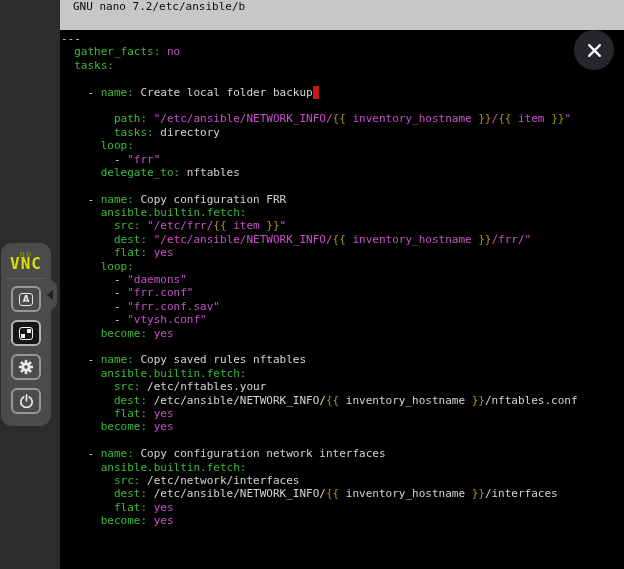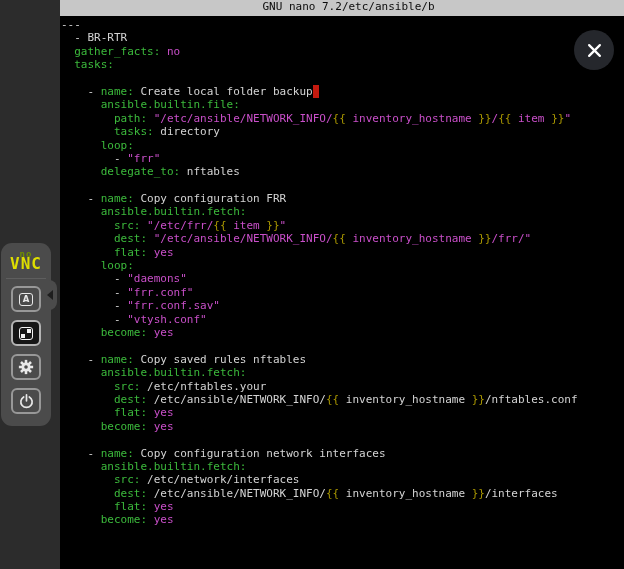--- a/index.html
+++ b/index.html
@@ -30,22 +30,22 @@
   .vbtn.kb{top:286px}.vbtn.fs{top:320px}.vbtn.gear{top:354px}.vbtn.pwr{top:388px}
   .keycap{width:14px;height:13px;border:1.5px solid var(--icon-color);border-radius:3px;color:var(--icon-color);
           font-size:8.5px;font-weight:bold;line-height:10px;display:flex;align-items:center;justify-content:center;
           font-family:"DejaVu Sans",sans-serif}
   .fsicon{position:relative;width:14px;height:13px;border:1.5px solid #f2f2f2;border-radius:3px}
   .fsicon::before,.fsicon::after{content:"";position:absolute;width:4px;height:4px;background:#f2f2f2}
   .fsicon::before{right:1px;top:1px}
   .fsicon::after{left:1px;bottom:1px}
   
   .terminal{position:absolute;left:60px;top:0;width:564px;height:569px;background:var(--terminal-bg)}
-  .titlebar{height:16px;background:var(--titlebar-bg);color:#0b0b0b;font-size:11px;line-height:13px;
-            display:flex;justify-content:center;white-space:pre;overflow:hidden}
+  .titlebar{height:30px;background:var(--titlebar-bg);color:#0b0b0b;font-size:11px;line-height:13px;
+            display:flex;justify-content:flex-start;white-space:pre;overflow:hidden}
   .titlebar .tleft{padding-left:13px}
   .code{padding:2px 0 0 1px;font-size:11px;line-height:13.4px}
   .line{height:13.4px;white-space:pre}
   .pln{color:var(--plain-text)}
   .key{color:var(--key-green)}
   .str{color:var(--string-magenta)}
   .brace{color:var(--jinja-yellow)}
   .cur{background:var(--cursor-red);color:var(--cursor-red)}
   
   .closebtn{position:absolute;left:574px;top:30px;width:40px;height:40px;border-radius:50%;
@@ -98,26 +98,25 @@
   </button>
 </div>
 
 <div class="terminal">
   <div class="titlebar">
     <span class="tleft">GNU nano 7.2</span>
     <span class="tright">/etc/ansible/b</span>
   </div>
   <div class="code">
       <div class="line"><span class="pln">---</span></div>
-      <div class="line"><span class="pln">  - BR-RTR</span></div>
       <div class="line"><span class="pln">  </span><span class="key">gather_facts:</span><span class="pln"> </span><span class="str">no</span></div>
       <div class="line"><span class="pln">  </span><span class="key">tasks:</span></div>
       <div class="line">&nbsp;</div>
       <div class="line"><span class="pln">    - </span><span class="key">name:</span><span class="pln"> Create local folder backup</span><span class="cur"> </span></div>
-      <div class="line"><span class="pln">      </span><span class="key">ansible.builtin.file:</span></div>
+      <div class="line"><span class="pln">      </span></div>
       <div class="line"><span class="pln">        </span><span class="key">path:</span><span class="pln"> </span><span class="str">"/etc/ansible/NETWORK_INFO/</span><span class="brace">{{</span><span class="str"> inventory_hostname </span><span class="brace">}}</span><span class="str">/</span><span class="brace">{{</span><span class="str"> item </span><span class="brace">}}</span><span class="str">"</span></div>
       <div class="line"><span class="pln">        </span><span class="key">tasks:</span><span class="pln"> directory</span></div>
       <div class="line"><span class="pln">      </span><span class="key">loop:</span></div>
       <div class="line"><span class="pln">        - </span><span class="str">"frr"</span></div>
       <div class="line"><span class="pln">      </span><span class="key">delegate_to:</span><span class="pln"> nftables</span></div>
       <div class="line">&nbsp;</div>
       <div class="line"><span class="pln">    - </span><span class="key">name:</span><span class="pln"> Copy configuration FRR</span></div>
       <div class="line"><span class="pln">      </span><span class="key">ansible.builtin.fetch:</span></div>
       <div class="line"><span class="pln">        </span><span class="key">src:</span><span class="pln"> </span><span class="str">"/etc/frr/</span><span class="brace">{{</span><span class="str"> item </span><span class="brace">}}</span><span class="str">"</span></div>
       <div class="line"><span class="pln">        </span><span class="key">dest:</span><span class="pln"> </span><span class="str">"/etc/ansible/NETWORK_INFO/</span><span class="brace">{{</span><span class="str"> inventory_hostname </span><span class="brace">}}</span><span class="str">/frr/"</span></div>

